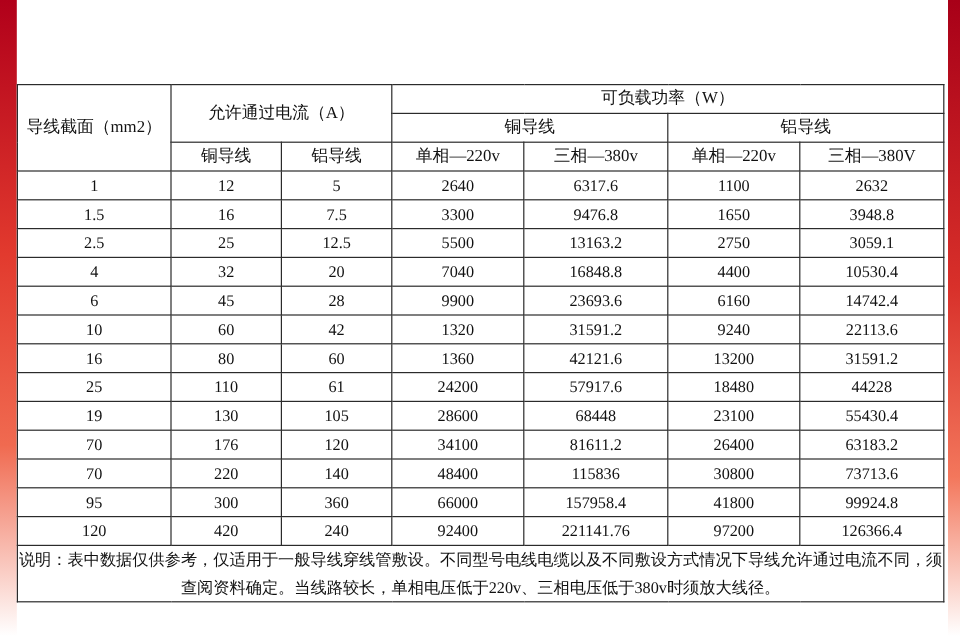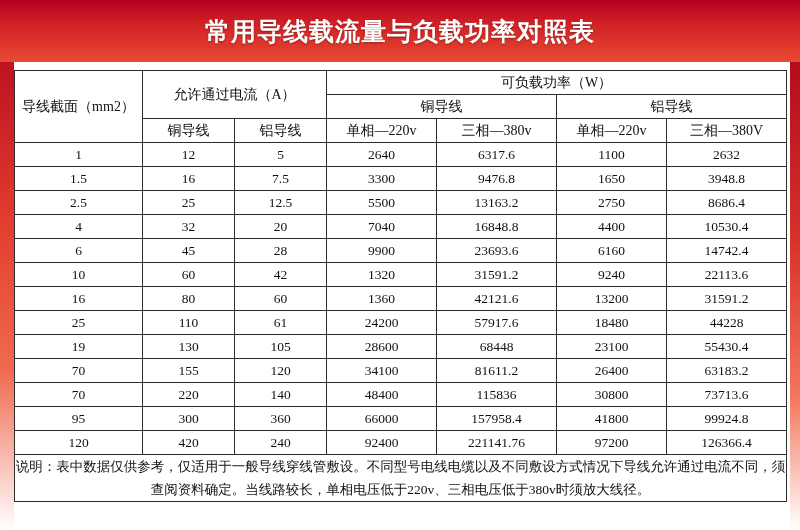--- a/index.html
+++ b/index.html
@@ -103,23 +103,20 @@
   .col-f { width: 110px; }
   .col-g { width: 120px; }
 </style>
 </head>
 <body>
 
 <div class="page">
   <div class="left-bar"></div>
   <div class="right-bar"></div>
 
-  <div class="header">
-    <div class="header-title">常用导线载流量与负载功率对照表</div>
-  </div>
 
   <div class="table-wrap">
     <table class="wire">
       <colgroup>
         <col class="col-a">
           <col class="col-b">
           <col class="col-c">
           <col class="col-d">
           <col class="col-e">
           <col class="col-f">
@@ -163,21 +160,21 @@
           <td>1650</td>
           <td>3948.8</td>
         </tr>
         <tr>
           <td>2.5</td>
           <td>25</td>
           <td>12.5</td>
           <td>5500</td>
           <td>13163.2</td>
           <td>2750</td>
-          <td>8686.4</td>
+          <td>3059.1</td>
         </tr>
         <tr>
           <td>4</td>
           <td>32</td>
           <td>20</td>
           <td>7040</td>
           <td>16848.8</td>
           <td>4400</td>
           <td>10530.4</td>
         </tr>
@@ -221,21 +218,21 @@
           <td>19</td>
           <td>130</td>
           <td>105</td>
           <td>28600</td>
           <td>68448</td>
           <td>23100</td>
           <td>55430.4</td>
         </tr>
         <tr>
           <td>70</td>
-          <td>155</td>
+          <td>176</td>
           <td>120</td>
           <td>34100</td>
           <td>81611.2</td>
           <td>26400</td>
           <td>63183.2</td>
         </tr>
         <tr>
           <td>70</td>
           <td>220</td>
           <td>140</td>

